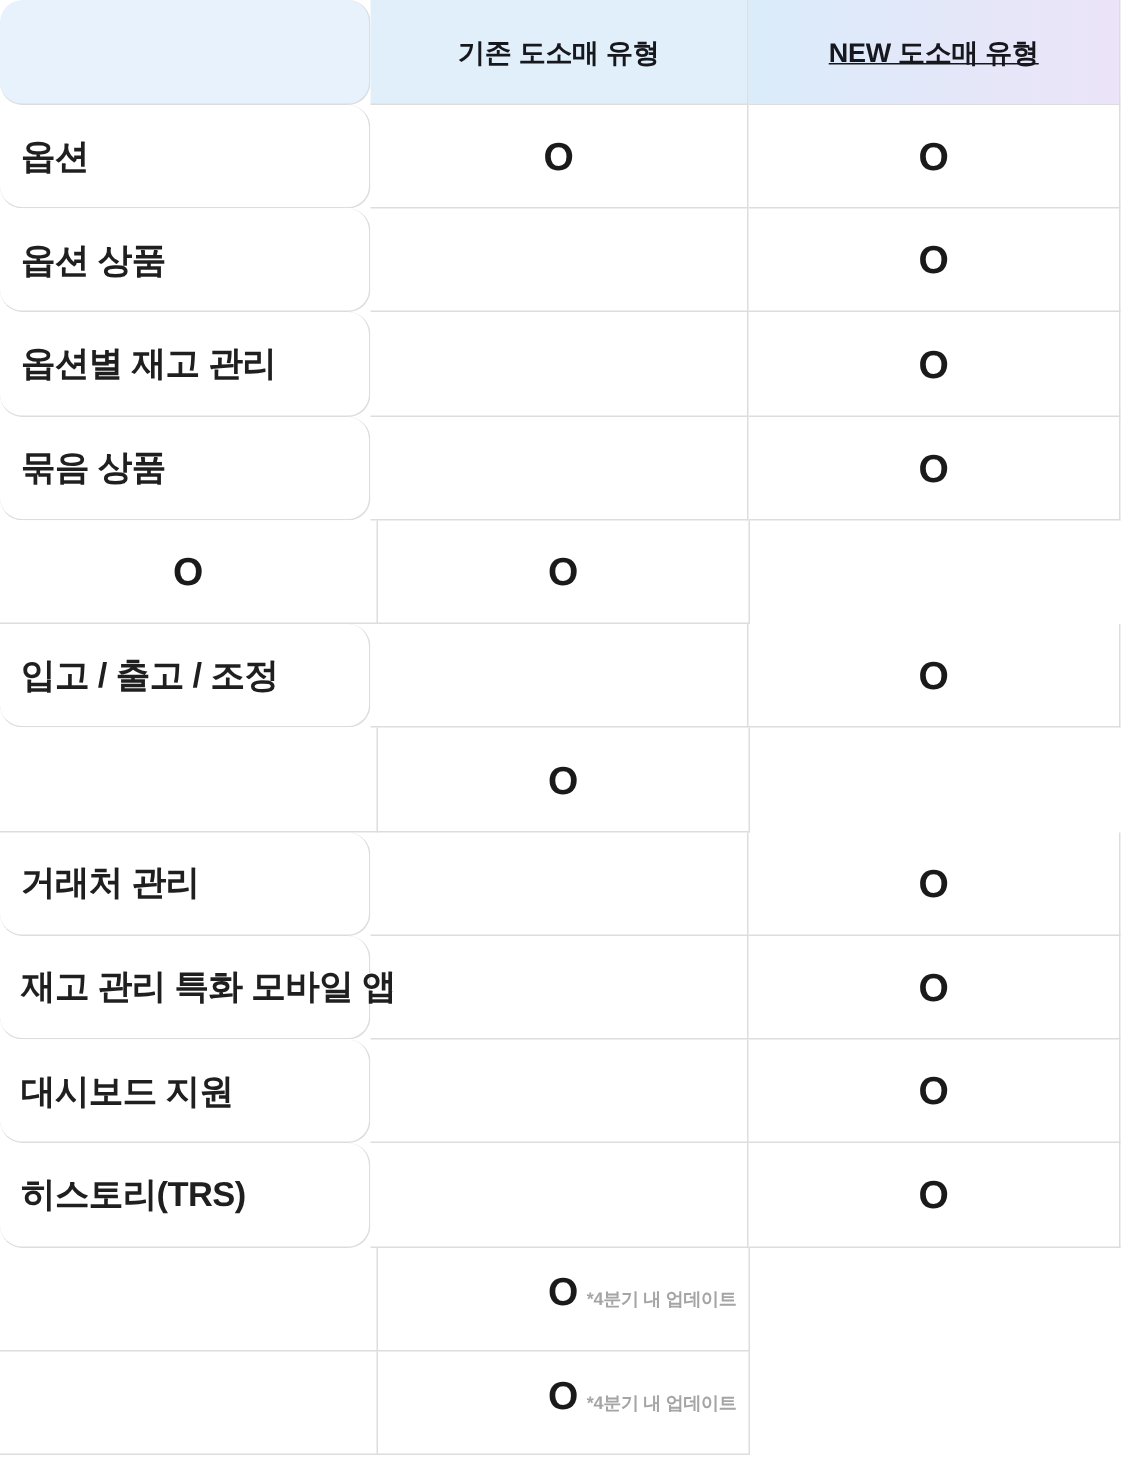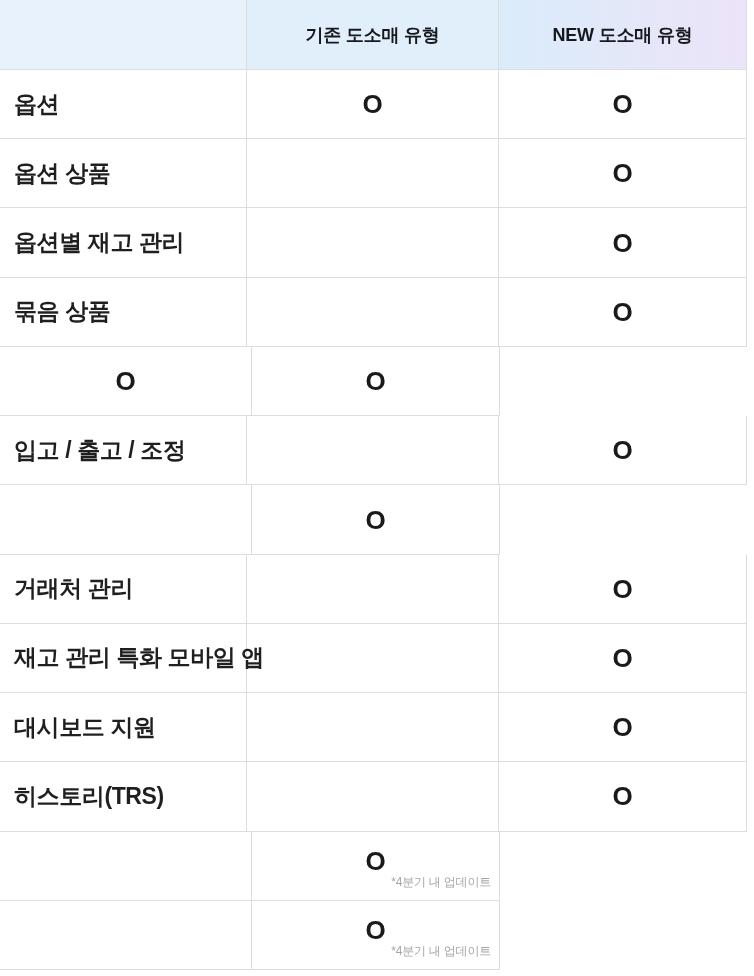--- a/index.html
+++ b/index.html
@@ -17,35 +17,35 @@
   }
   .header-row {
     display: flex;
     height: 70px;
     flex: 0 0 70px;
   }
   .cell {
     border-right: 1px solid var(--border, #dddddd);
     border-bottom: 1px solid var(--border, #dddddd);
   }
-  .col-feature { width: 247px; flex: 0 0 247px; }
+  .col-feature { width: 247px; flex: 0 0 247px; border-radius: 15px; }
   .col-legacy  { width: 252px; flex: 0 0 252px; }
   .col-new     { width: 248px; flex: 0 0 248px; }
   .header-cell {
     display: flex;
     align-items: center;
     justify-content: center;
     font-size: 18px;
     font-weight: 700;
     color: #16181d;
     letter-spacing: -0.2px;
   }
   .header-feature { background: var(--header-blue-1, #e8f2fc); }
   .header-legacy  { background: var(--header-blue-2, #e1effb); }
-  .header-new     { background: linear-gradient(90deg, var(--header-grad-start, #daecfa) 0%, var(--header-grad-end, #ece4f8) 100%); }
+  .header-new     { background: linear-gradient(90deg, var(--header-grad-start, #daecfa) 0%, var(--header-grad-end, #ece4f8) 100%); text-decoration: underline; }
   .table-body {
     display: flex;
     flex-direction: column;
     flex: 1 1 auto;
   }
   .row {
     flex: 1 1 0;
     display: flex;
     background: #ffffff;
   }
@@ -69,23 +69,23 @@
   .mark {
     font-size: 26px;
     font-weight: 700;
     line-height: 1;
     color: var(--mark-text, #1a1a1a);
   }
   .mark-cell.has-note .mark { transform: translateY(-5px); }
   .note {
     position: absolute;
     right: 8px;
-    bottom: 9px;
+    bottom: 25px;
     font-size: 12px;
-    font-weight: 400;
+    font-weight: 700;
     color: var(--note-text, #a5a5a5);
     letter-spacing: -0.2px;
     white-space: nowrap;
   }
 </style>
 </head>
 <body style="background: rgb(255, 255, 255);">
 
 <div class="comparison-table">
   <div class="header-row">

